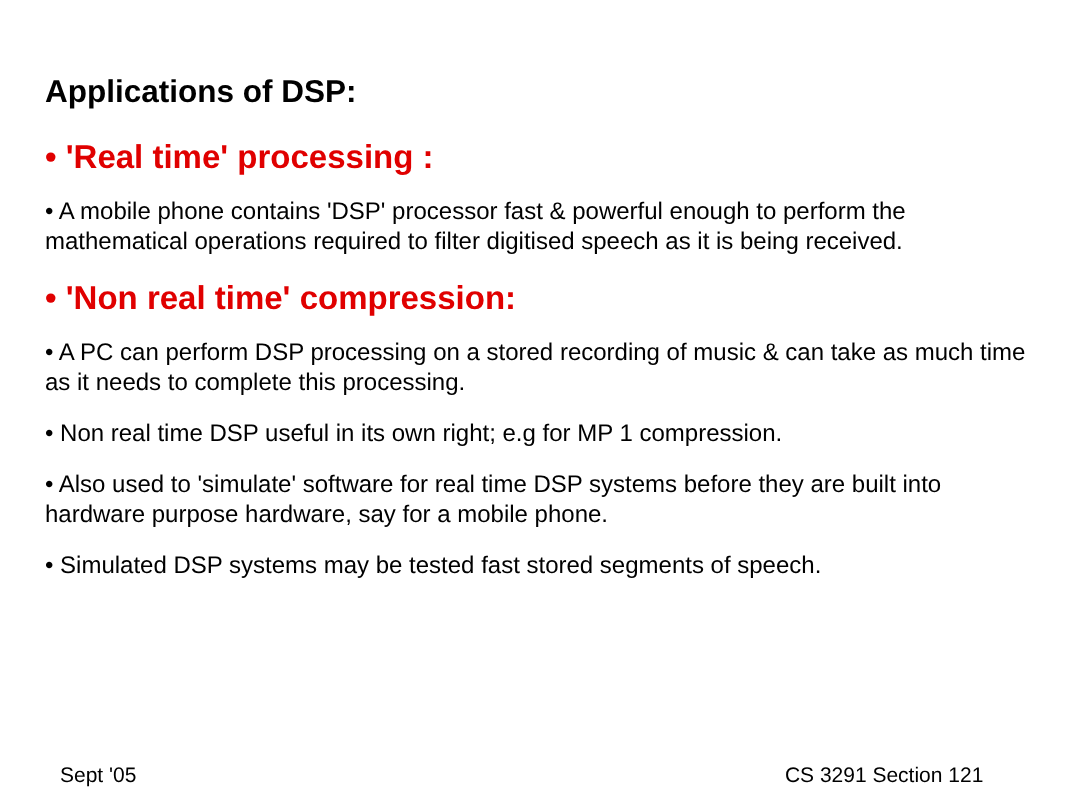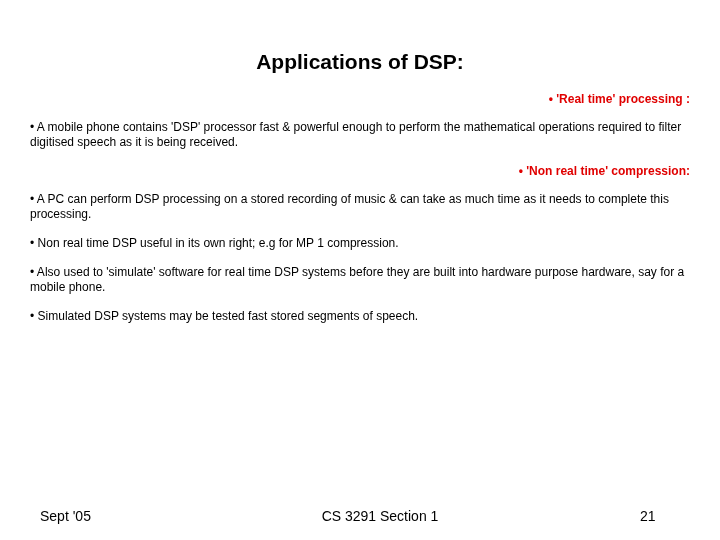--- a/index.html
+++ b/index.html
@@ -14,50 +14,48 @@
     box-sizing: border-box;
   }
   .slide {
     padding: 50px 30px 0 30px;
     box-sizing: border-box;
     width: 100%;
     height: 100%;
     position: relative;
   }
   .title {
-    text-align: center;
     font-weight: bold;
     font-size: 21px;
     margin-bottom: 18px;
   }
   .heading {
     font-weight: bold;
     color: #e00000;
-    font-size: 12px;
+    font-size: 22px;
     margin-bottom: 14px;
-    text-align: right;
   }
   .bodytext {
-    font-size: 12px;
+    font-size: 16px;
     line-height: 1.25;
     margin-bottom: 14px;
   }
   .footer {
     position: absolute;
     bottom: 16px;
     left: 0;
     width: 100%;
     padding: 0 40px;
     box-sizing: border-box;
     font-size: 14px;
     display: flex;
     justify-content: space-between;
     align-items: baseline;
   }
-  .footer .center { flex: 1; text-align: center; }
+  .footer .center { flex: 1; text-align: right; }
   .footer .right { min-width: 40px; }
   .footer .left { min-width: 80px; }
 </style>
 </head>
 <body>
 
 <div class="slide">
   <div class="title">Applications of DSP:</div>
 
   <div class="heading">• 'Real time' processing :</div>

